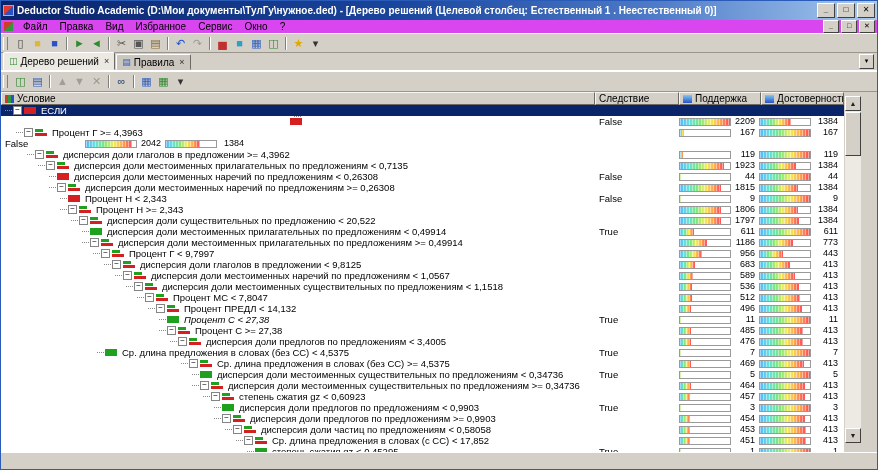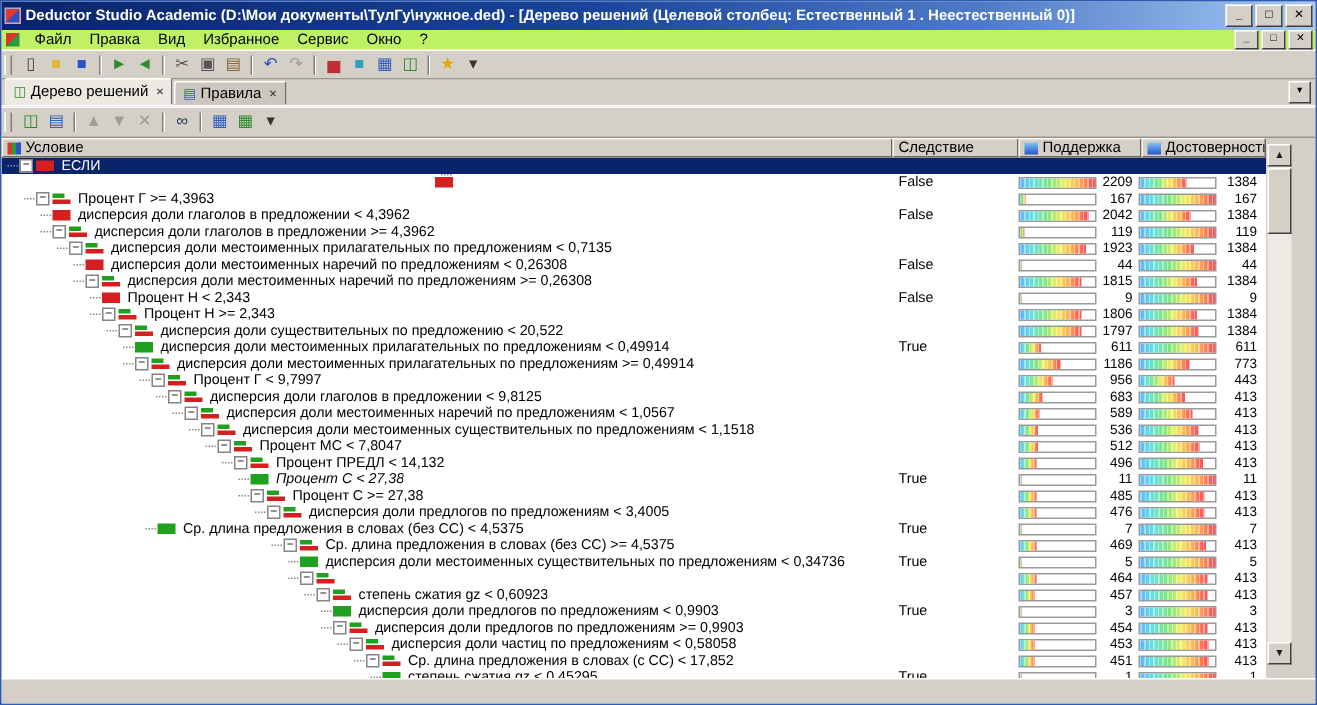--- a/index.html
+++ b/index.html
@@ -14,21 +14,21 @@
     background:linear-gradient(90deg,#0a246a 0%,#19459c 45%,#4f7cc8 75%,#a6caf0 100%);
     color:#fff;font-size:10px;font-weight:bold;}
   .app-icon{width:11px;height:11px;margin-right:3px;flex:none;
     background:linear-gradient(135deg,#e03a2a 0%,#e03a2a 45%,#2a52c8 55%,#2a52c8 100%);
     border:1px solid rgba(255,255,255,.5);box-sizing:border-box;}
   .title-text{flex:1;white-space:nowrap;overflow:hidden;}
   .win-btn{width:16px;height:13px;margin-left:2px;flex:none;background:#d4d0c8;
     border:1px solid;border-color:#ffffff #404040 #404040 #ffffff;
     font-size:8px;line-height:11px;text-align:center;color:#000;font-weight:bold;}
   
-  #menubar{height:13px;display:flex;align-items:center;font-size:10px;padding-left:3px;background:#bef264;justify-content:space-between;}
+  #menubar{height:13px;display:flex;align-items:center;font-size:10px;padding-left:3px;background:#d946ef;justify-content:space-between;}
   .mdi-icon{width:9px;height:9px;margin-right:4px;flex:none;
     background:linear-gradient(135deg,#d23a2a 0%,#d23a2a 49%,#2a9a3a 51%);}
   .menu-item{padding:0 6px;white-space:nowrap;}
   .flex-spacer{flex:1;}
   .mdi-btn{width:14px;height:11px;margin-right:2px;flex:none;background:#d4d0c8;
     border:1px solid;border-color:#ffffff #404040 #404040 #ffffff;
     font-size:7px;line-height:9px;text-align:center;font-weight:bold;}
   
   .toolbar{display:flex;align-items:center;background:#d4d0c8;
     border-top:1px solid #ffffff;border-bottom:1px solid #9a968e;}
@@ -261,541 +261,535 @@
           <span class="num">167</span>
         </div>
         <div class="c-conf">
           <span class="bar">
             <i style="width: 50px;"></i>
           </span>
           <span class="num">167</span>
         </div>
       </div>
       <div class="trow">
+        <div class="c-cons">False</div>
+        <div class="c-sup">
+          <span class="bar">
+            <i style="width: 46px;"></i>
+          </span>
+          <span class="num">2042</span>
+        </div>
+        <div class="c-conf">
+          <span class="bar">
+            <i style="width: 34px;"></i>
+          </span>
+          <span class="num">1384</span>
+        </div>
+      </div>
+      <div class="trow">
         <div class="c-cond" style="padding-left: 26px;">
           <span class="guide"></span>
+          <span class="xbox">−</span>
+          <span class="nico k-node">
+            <i class="b1"></i>
+            <i class="b2"></i>
+          </span>
+          <span class="ctext">дисперсия доли глаголов в предложении &gt;= 4,3962</span>
+        </div>
+        <div class="c-cons"></div>
+        <div class="c-sup">
+          <span class="bar">
+            <i style="width: 3px;"></i>
+          </span>
+          <span class="num">119</span>
+        </div>
+        <div class="c-conf">
+          <span class="bar">
+            <i style="width: 50px;"></i>
+          </span>
+          <span class="num">119</span>
+        </div>
+      </div>
+      <div class="trow">
+        <div class="c-cond" style="padding-left: 37px;">
+          <span class="guide"></span>
+          <span class="xbox">−</span>
+          <span class="nico k-node">
+            <i class="b1"></i>
+            <i class="b2"></i>
+          </span>
+          <span class="ctext">дисперсия доли местоименных прилагательных по предложениям &lt; 0,7135</span>
+        </div>
+        <div class="c-cons"></div>
+        <div class="c-sup">
+          <span class="bar">
+            <i style="width: 44px;"></i>
+          </span>
+          <span class="num">1923</span>
+        </div>
+        <div class="c-conf">
+          <span class="bar">
+            <i style="width: 36px;"></i>
+          </span>
+          <span class="num">1384</span>
+        </div>
+      </div>
+      <div class="trow">
+        <div class="c-cond" style="padding-left: 48px;">
+          <span class="guide"></span>
           <span class="nico k-false">
             <i class="b1"></i>
           </span>
-          <span class="ctext">дисперсия доли глаголов в предложении &lt; 4,3962</span>
+          <span class="ctext">дисперсия доли местоименных наречий по предложениям &lt; 0,26308</span>
         </div>
         <div class="c-cons">False</div>
         <div class="c-sup">
           <span class="bar">
-            <i style="width: 46px;"></i>
-          </span>
-          <span class="num">2042</span>
-        </div>
-        <div class="c-conf">
-          <span class="bar">
-            <i style="width: 34px;"></i>
+            <i style="width: 1px;"></i>
+          </span>
+          <span class="num">44</span>
+        </div>
+        <div class="c-conf">
+          <span class="bar">
+            <i style="width: 50px;"></i>
+          </span>
+          <span class="num">44</span>
+        </div>
+      </div>
+      <div class="trow">
+        <div class="c-cond" style="padding-left: 48px;">
+          <span class="guide"></span>
+          <span class="xbox">−</span>
+          <span class="nico k-node">
+            <i class="b1"></i>
+            <i class="b2"></i>
+          </span>
+          <span class="ctext">дисперсия доли местоименных наречий по предложениям &gt;= 0,26308</span>
+        </div>
+        <div class="c-cons"></div>
+        <div class="c-sup">
+          <span class="bar">
+            <i style="width: 41px;"></i>
+          </span>
+          <span class="num">1815</span>
+        </div>
+        <div class="c-conf">
+          <span class="bar">
+            <i style="width: 38px;"></i>
           </span>
           <span class="num">1384</span>
         </div>
       </div>
       <div class="trow">
-        <div class="c-cond" style="padding-left: 26px;">
-          <span class="guide"></span>
-          <span class="xbox">−</span>
-          <span class="nico k-node">
-            <i class="b1"></i>
-            <i class="b2"></i>
-          </span>
-          <span class="ctext">дисперсия доли глаголов в предложении &gt;= 4,3962</span>
-        </div>
-        <div class="c-cons"></div>
-        <div class="c-sup">
-          <span class="bar">
-            <i style="width: 3px;"></i>
-          </span>
-          <span class="num">119</span>
-        </div>
-        <div class="c-conf">
-          <span class="bar">
-            <i style="width: 50px;"></i>
-          </span>
-          <span class="num">119</span>
-        </div>
-      </div>
-      <div class="trow">
-        <div class="c-cond" style="padding-left: 37px;">
-          <span class="guide"></span>
-          <span class="xbox">−</span>
-          <span class="nico k-node">
-            <i class="b1"></i>
-            <i class="b2"></i>
-          </span>
-          <span class="ctext">дисперсия доли местоименных прилагательных по предложениям &lt; 0,7135</span>
-        </div>
-        <div class="c-cons"></div>
-        <div class="c-sup">
+        <div class="c-cond" style="padding-left: 59px;">
+          <span class="guide"></span>
+          <span class="nico k-false">
+            <i class="b1"></i>
+          </span>
+          <span class="ctext">Процент Н &lt; 2,343</span>
+        </div>
+        <div class="c-cons">False</div>
+        <div class="c-sup">
+          <span class="bar">
+            <i style="width: 1px;"></i>
+          </span>
+          <span class="num">9</span>
+        </div>
+        <div class="c-conf">
+          <span class="bar">
+            <i style="width: 50px;"></i>
+          </span>
+          <span class="num">9</span>
+        </div>
+      </div>
+      <div class="trow">
+        <div class="c-cond" style="padding-left: 59px;">
+          <span class="guide"></span>
+          <span class="xbox">−</span>
+          <span class="nico k-node">
+            <i class="b1"></i>
+            <i class="b2"></i>
+          </span>
+          <span class="ctext">Процент Н &gt;= 2,343</span>
+        </div>
+        <div class="c-cons"></div>
+        <div class="c-sup">
+          <span class="bar">
+            <i style="width: 41px;"></i>
+          </span>
+          <span class="num">1806</span>
+        </div>
+        <div class="c-conf">
+          <span class="bar">
+            <i style="width: 38px;"></i>
+          </span>
+          <span class="num">1384</span>
+        </div>
+      </div>
+      <div class="trow">
+        <div class="c-cond" style="padding-left: 70px;">
+          <span class="guide"></span>
+          <span class="xbox">−</span>
+          <span class="nico k-node">
+            <i class="b1"></i>
+            <i class="b2"></i>
+          </span>
+          <span class="ctext">дисперсия доли существительных по предложению &lt; 20,522</span>
+        </div>
+        <div class="c-cons"></div>
+        <div class="c-sup">
+          <span class="bar">
+            <i style="width: 41px;"></i>
+          </span>
+          <span class="num">1797</span>
+        </div>
+        <div class="c-conf">
+          <span class="bar">
+            <i style="width: 39px;"></i>
+          </span>
+          <span class="num">1384</span>
+        </div>
+      </div>
+      <div class="trow">
+        <div class="c-cond" style="padding-left: 81px;">
+          <span class="guide"></span>
+          <span class="nico k-true">
+            <i class="b1"></i>
+          </span>
+          <span class="ctext">дисперсия доли местоименных прилагательных по предложениям &lt; 0,49914</span>
+        </div>
+        <div class="c-cons">True</div>
+        <div class="c-sup">
+          <span class="bar">
+            <i style="width: 14px;"></i>
+          </span>
+          <span class="num">611</span>
+        </div>
+        <div class="c-conf">
+          <span class="bar">
+            <i style="width: 50px;"></i>
+          </span>
+          <span class="num">611</span>
+        </div>
+      </div>
+      <div class="trow">
+        <div class="c-cond" style="padding-left: 81px;">
+          <span class="guide"></span>
+          <span class="xbox">−</span>
+          <span class="nico k-node">
+            <i class="b1"></i>
+            <i class="b2"></i>
+          </span>
+          <span class="ctext">дисперсия доли местоименных прилагательных по предложениям &gt;= 0,49914</span>
+        </div>
+        <div class="c-cons"></div>
+        <div class="c-sup">
+          <span class="bar">
+            <i style="width: 27px;"></i>
+          </span>
+          <span class="num">1186</span>
+        </div>
+        <div class="c-conf">
+          <span class="bar">
+            <i style="width: 33px;"></i>
+          </span>
+          <span class="num">773</span>
+        </div>
+      </div>
+      <div class="trow">
+        <div class="c-cond" style="padding-left: 92px;">
+          <span class="guide"></span>
+          <span class="xbox">−</span>
+          <span class="nico k-node">
+            <i class="b1"></i>
+            <i class="b2"></i>
+          </span>
+          <span class="ctext">Процент Г &lt; 9,7997</span>
+        </div>
+        <div class="c-cons"></div>
+        <div class="c-sup">
+          <span class="bar">
+            <i style="width: 22px;"></i>
+          </span>
+          <span class="num">956</span>
+        </div>
+        <div class="c-conf">
+          <span class="bar">
+            <i style="width: 23px;"></i>
+          </span>
+          <span class="num">443</span>
+        </div>
+      </div>
+      <div class="trow">
+        <div class="c-cond" style="padding-left: 103px;">
+          <span class="guide"></span>
+          <span class="xbox">−</span>
+          <span class="nico k-node">
+            <i class="b1"></i>
+            <i class="b2"></i>
+          </span>
+          <span class="ctext">дисперсия доли глаголов в предложении &lt; 9,8125</span>
+        </div>
+        <div class="c-cons"></div>
+        <div class="c-sup">
+          <span class="bar">
+            <i style="width: 15px;"></i>
+          </span>
+          <span class="num">683</span>
+        </div>
+        <div class="c-conf">
+          <span class="bar">
+            <i style="width: 30px;"></i>
+          </span>
+          <span class="num">413</span>
+        </div>
+      </div>
+      <div class="trow">
+        <div class="c-cond" style="padding-left: 114px;">
+          <span class="guide"></span>
+          <span class="xbox">−</span>
+          <span class="nico k-node">
+            <i class="b1"></i>
+            <i class="b2"></i>
+          </span>
+          <span class="ctext">дисперсия доли местоименных наречий по предложениям &lt; 1,0567</span>
+        </div>
+        <div class="c-cons"></div>
+        <div class="c-sup">
+          <span class="bar">
+            <i style="width: 13px;"></i>
+          </span>
+          <span class="num">589</span>
+        </div>
+        <div class="c-conf">
+          <span class="bar">
+            <i style="width: 35px;"></i>
+          </span>
+          <span class="num">413</span>
+        </div>
+      </div>
+      <div class="trow">
+        <div class="c-cond" style="padding-left: 125px;">
+          <span class="guide"></span>
+          <span class="xbox">−</span>
+          <span class="nico k-node">
+            <i class="b1"></i>
+            <i class="b2"></i>
+          </span>
+          <span class="ctext">дисперсия доли местоименных существительных по предложениям &lt; 1,1518</span>
+        </div>
+        <div class="c-cons"></div>
+        <div class="c-sup">
+          <span class="bar">
+            <i style="width: 12px;"></i>
+          </span>
+          <span class="num">536</span>
+        </div>
+        <div class="c-conf">
+          <span class="bar">
+            <i style="width: 39px;"></i>
+          </span>
+          <span class="num">413</span>
+        </div>
+      </div>
+      <div class="trow">
+        <div class="c-cond" style="padding-left: 136px;">
+          <span class="guide"></span>
+          <span class="xbox">−</span>
+          <span class="nico k-node">
+            <i class="b1"></i>
+            <i class="b2"></i>
+          </span>
+          <span class="ctext">Процент МС &lt; 7,8047</span>
+        </div>
+        <div class="c-cons"></div>
+        <div class="c-sup">
+          <span class="bar">
+            <i style="width: 12px;"></i>
+          </span>
+          <span class="num">512</span>
+        </div>
+        <div class="c-conf">
+          <span class="bar">
+            <i style="width: 40px;"></i>
+          </span>
+          <span class="num">413</span>
+        </div>
+      </div>
+      <div class="trow">
+        <div class="c-cond" style="padding-left: 147px;">
+          <span class="guide"></span>
+          <span class="xbox">−</span>
+          <span class="nico k-node">
+            <i class="b1"></i>
+            <i class="b2"></i>
+          </span>
+          <span class="ctext">Процент ПРЕДЛ &lt; 14,132</span>
+        </div>
+        <div class="c-cons"></div>
+        <div class="c-sup">
+          <span class="bar">
+            <i style="width: 11px;"></i>
+          </span>
+          <span class="num">496</span>
+        </div>
+        <div class="c-conf">
+          <span class="bar">
+            <i style="width: 42px;"></i>
+          </span>
+          <span class="num">413</span>
+        </div>
+      </div>
+      <div class="trow">
+        <div class="c-cond" style="padding-left: 158px; font-style: italic;">
+          <span class="guide"></span>
+          <span class="nico k-true">
+            <i class="b1"></i>
+          </span>
+          <span class="ctext">Процент С &lt; 27,38</span>
+        </div>
+        <div class="c-cons">True</div>
+        <div class="c-sup">
+          <span class="bar">
+            <i style="width: 1px;"></i>
+          </span>
+          <span class="num">11</span>
+        </div>
+        <div class="c-conf">
+          <span class="bar">
+            <i style="width: 50px;"></i>
+          </span>
+          <span class="num">11</span>
+        </div>
+      </div>
+      <div class="trow">
+        <div class="c-cond" style="padding-left: 158px;">
+          <span class="guide"></span>
+          <span class="xbox">−</span>
+          <span class="nico k-node">
+            <i class="b1"></i>
+            <i class="b2"></i>
+          </span>
+          <span class="ctext">Процент С &gt;= 27,38</span>
+        </div>
+        <div class="c-cons"></div>
+        <div class="c-sup">
+          <span class="bar">
+            <i style="width: 11px;"></i>
+          </span>
+          <span class="num">485</span>
+        </div>
+        <div class="c-conf">
+          <span class="bar">
+            <i style="width: 43px;"></i>
+          </span>
+          <span class="num">413</span>
+        </div>
+      </div>
+      <div class="trow">
+        <div class="c-cond" style="padding-left: 169px;">
+          <span class="guide"></span>
+          <span class="xbox">−</span>
+          <span class="nico k-node">
+            <i class="b1"></i>
+            <i class="b2"></i>
+          </span>
+          <span class="ctext">дисперсия доли предлогов по предложениям &lt; 3,4005</span>
+        </div>
+        <div class="c-cons"></div>
+        <div class="c-sup">
+          <span class="bar">
+            <i style="width: 11px;"></i>
+          </span>
+          <span class="num">476</span>
+        </div>
+        <div class="c-conf">
+          <span class="bar">
+            <i style="width: 43px;"></i>
+          </span>
+          <span class="num">413</span>
+        </div>
+      </div>
+      <div class="trow">
+        <div class="c-cond" style="padding-left: 96px;">
+          <span class="guide"></span>
+          <span class="nico k-true">
+            <i class="b1"></i>
+          </span>
+          <span class="ctext">Ср. длина предложения в словах (без СС) &lt; 4,5375</span>
+        </div>
+        <div class="c-cons">True</div>
+        <div class="c-sup">
+          <span class="bar">
+            <i style="width: 1px;"></i>
+          </span>
+          <span class="num">7</span>
+        </div>
+        <div class="c-conf">
+          <span class="bar">
+            <i style="width: 50px;"></i>
+          </span>
+          <span class="num">7</span>
+        </div>
+      </div>
+      <div class="trow">
+        <div class="c-cond" style="padding-left: 180px;">
+          <span class="guide"></span>
+          <span class="xbox">−</span>
+          <span class="nico k-node">
+            <i class="b1"></i>
+            <i class="b2"></i>
+          </span>
+          <span class="ctext">Ср. длина предложения в словах (без СС) &gt;= 4,5375</span>
+        </div>
+        <div class="c-cons"></div>
+        <div class="c-sup">
+          <span class="bar">
+            <i style="width: 11px;"></i>
+          </span>
+          <span class="num">469</span>
+        </div>
+        <div class="c-conf">
           <span class="bar">
             <i style="width: 44px;"></i>
           </span>
-          <span class="num">1923</span>
-        </div>
-        <div class="c-conf">
-          <span class="bar">
-            <i style="width: 36px;"></i>
-          </span>
-          <span class="num">1384</span>
-        </div>
-      </div>
-      <div class="trow">
-        <div class="c-cond" style="padding-left: 48px;">
-          <span class="guide"></span>
-          <span class="nico k-false">
-            <i class="b1"></i>
-          </span>
-          <span class="ctext">дисперсия доли местоименных наречий по предложениям &lt; 0,26308</span>
-        </div>
-        <div class="c-cons">False</div>
+          <span class="num">413</span>
+        </div>
+      </div>
+      <div class="trow">
+        <div class="c-cond" style="padding-left: 191px;">
+          <span class="guide"></span>
+          <span class="nico k-true">
+            <i class="b1"></i>
+          </span>
+          <span class="ctext">дисперсия доли местоименных существительных по предложениям &lt; 0,34736</span>
+        </div>
+        <div class="c-cons">True</div>
         <div class="c-sup">
           <span class="bar">
             <i style="width: 1px;"></i>
           </span>
-          <span class="num">44</span>
-        </div>
-        <div class="c-conf">
-          <span class="bar">
-            <i style="width: 50px;"></i>
-          </span>
-          <span class="num">44</span>
-        </div>
-      </div>
-      <div class="trow">
-        <div class="c-cond" style="padding-left: 48px;">
-          <span class="guide"></span>
-          <span class="xbox">−</span>
-          <span class="nico k-node">
-            <i class="b1"></i>
-            <i class="b2"></i>
-          </span>
-          <span class="ctext">дисперсия доли местоименных наречий по предложениям &gt;= 0,26308</span>
-        </div>
-        <div class="c-cons"></div>
-        <div class="c-sup">
-          <span class="bar">
-            <i style="width: 41px;"></i>
-          </span>
-          <span class="num">1815</span>
-        </div>
-        <div class="c-conf">
-          <span class="bar">
-            <i style="width: 38px;"></i>
-          </span>
-          <span class="num">1384</span>
-        </div>
-      </div>
-      <div class="trow">
-        <div class="c-cond" style="padding-left: 59px;">
-          <span class="guide"></span>
-          <span class="nico k-false">
-            <i class="b1"></i>
-          </span>
-          <span class="ctext">Процент Н &lt; 2,343</span>
-        </div>
-        <div class="c-cons">False</div>
-        <div class="c-sup">
-          <span class="bar">
-            <i style="width: 1px;"></i>
-          </span>
-          <span class="num">9</span>
-        </div>
-        <div class="c-conf">
-          <span class="bar">
-            <i style="width: 50px;"></i>
-          </span>
-          <span class="num">9</span>
-        </div>
-      </div>
-      <div class="trow">
-        <div class="c-cond" style="padding-left: 59px;">
-          <span class="guide"></span>
-          <span class="xbox">−</span>
-          <span class="nico k-node">
-            <i class="b1"></i>
-            <i class="b2"></i>
-          </span>
-          <span class="ctext">Процент Н &gt;= 2,343</span>
-        </div>
-        <div class="c-cons"></div>
-        <div class="c-sup">
-          <span class="bar">
-            <i style="width: 41px;"></i>
-          </span>
-          <span class="num">1806</span>
-        </div>
-        <div class="c-conf">
-          <span class="bar">
-            <i style="width: 38px;"></i>
-          </span>
-          <span class="num">1384</span>
-        </div>
-      </div>
-      <div class="trow">
-        <div class="c-cond" style="padding-left: 70px;">
-          <span class="guide"></span>
-          <span class="xbox">−</span>
-          <span class="nico k-node">
-            <i class="b1"></i>
-            <i class="b2"></i>
-          </span>
-          <span class="ctext">дисперсия доли существительных по предложению &lt; 20,522</span>
-        </div>
-        <div class="c-cons"></div>
-        <div class="c-sup">
-          <span class="bar">
-            <i style="width: 41px;"></i>
-          </span>
-          <span class="num">1797</span>
-        </div>
-        <div class="c-conf">
-          <span class="bar">
-            <i style="width: 39px;"></i>
-          </span>
-          <span class="num">1384</span>
-        </div>
-      </div>
-      <div class="trow">
-        <div class="c-cond" style="padding-left: 81px;">
-          <span class="guide"></span>
-          <span class="nico k-true">
-            <i class="b1"></i>
-          </span>
-          <span class="ctext">дисперсия доли местоименных прилагательных по предложениям &lt; 0,49914</span>
-        </div>
-        <div class="c-cons">True</div>
-        <div class="c-sup">
-          <span class="bar">
-            <i style="width: 14px;"></i>
-          </span>
-          <span class="num">611</span>
-        </div>
-        <div class="c-conf">
-          <span class="bar">
-            <i style="width: 50px;"></i>
-          </span>
-          <span class="num">611</span>
-        </div>
-      </div>
-      <div class="trow">
-        <div class="c-cond" style="padding-left: 81px;">
-          <span class="guide"></span>
-          <span class="xbox">−</span>
-          <span class="nico k-node">
-            <i class="b1"></i>
-            <i class="b2"></i>
-          </span>
-          <span class="ctext">дисперсия доли местоименных прилагательных по предложениям &gt;= 0,49914</span>
-        </div>
-        <div class="c-cons"></div>
-        <div class="c-sup">
-          <span class="bar">
-            <i style="width: 27px;"></i>
-          </span>
-          <span class="num">1186</span>
-        </div>
-        <div class="c-conf">
-          <span class="bar">
-            <i style="width: 33px;"></i>
-          </span>
-          <span class="num">773</span>
-        </div>
-      </div>
-      <div class="trow">
-        <div class="c-cond" style="padding-left: 92px;">
-          <span class="guide"></span>
-          <span class="xbox">−</span>
-          <span class="nico k-node">
-            <i class="b1"></i>
-            <i class="b2"></i>
-          </span>
-          <span class="ctext">Процент Г &lt; 9,7997</span>
-        </div>
-        <div class="c-cons"></div>
-        <div class="c-sup">
-          <span class="bar">
-            <i style="width: 22px;"></i>
-          </span>
-          <span class="num">956</span>
-        </div>
-        <div class="c-conf">
-          <span class="bar">
-            <i style="width: 23px;"></i>
-          </span>
-          <span class="num">443</span>
-        </div>
-      </div>
-      <div class="trow">
-        <div class="c-cond" style="padding-left: 103px;">
-          <span class="guide"></span>
-          <span class="xbox">−</span>
-          <span class="nico k-node">
-            <i class="b1"></i>
-            <i class="b2"></i>
-          </span>
-          <span class="ctext">дисперсия доли глаголов в предложении &lt; 9,8125</span>
-        </div>
-        <div class="c-cons"></div>
-        <div class="c-sup">
-          <span class="bar">
-            <i style="width: 15px;"></i>
-          </span>
-          <span class="num">683</span>
-        </div>
-        <div class="c-conf">
-          <span class="bar">
-            <i style="width: 30px;"></i>
-          </span>
-          <span class="num">413</span>
-        </div>
-      </div>
-      <div class="trow">
-        <div class="c-cond" style="padding-left: 114px;">
-          <span class="guide"></span>
-          <span class="xbox">−</span>
-          <span class="nico k-node">
-            <i class="b1"></i>
-            <i class="b2"></i>
-          </span>
-          <span class="ctext">дисперсия доли местоименных наречий по предложениям &lt; 1,0567</span>
-        </div>
-        <div class="c-cons"></div>
-        <div class="c-sup">
-          <span class="bar">
-            <i style="width: 13px;"></i>
-          </span>
-          <span class="num">589</span>
-        </div>
-        <div class="c-conf">
-          <span class="bar">
-            <i style="width: 35px;"></i>
-          </span>
-          <span class="num">413</span>
-        </div>
-      </div>
-      <div class="trow">
-        <div class="c-cond" style="padding-left: 125px;">
-          <span class="guide"></span>
-          <span class="xbox">−</span>
-          <span class="nico k-node">
-            <i class="b1"></i>
-            <i class="b2"></i>
-          </span>
-          <span class="ctext">дисперсия доли местоименных существительных по предложениям &lt; 1,1518</span>
-        </div>
-        <div class="c-cons"></div>
-        <div class="c-sup">
-          <span class="bar">
-            <i style="width: 12px;"></i>
-          </span>
-          <span class="num">536</span>
-        </div>
-        <div class="c-conf">
-          <span class="bar">
-            <i style="width: 39px;"></i>
-          </span>
-          <span class="num">413</span>
-        </div>
-      </div>
-      <div class="trow">
-        <div class="c-cond" style="padding-left: 136px;">
-          <span class="guide"></span>
-          <span class="xbox">−</span>
-          <span class="nico k-node">
-            <i class="b1"></i>
-            <i class="b2"></i>
-          </span>
-          <span class="ctext">Процент МС &lt; 7,8047</span>
-        </div>
-        <div class="c-cons"></div>
-        <div class="c-sup">
-          <span class="bar">
-            <i style="width: 12px;"></i>
-          </span>
-          <span class="num">512</span>
-        </div>
-        <div class="c-conf">
-          <span class="bar">
-            <i style="width: 40px;"></i>
-          </span>
-          <span class="num">413</span>
-        </div>
-      </div>
-      <div class="trow">
-        <div class="c-cond" style="padding-left: 147px;">
-          <span class="guide"></span>
-          <span class="xbox">−</span>
-          <span class="nico k-node">
-            <i class="b1"></i>
-            <i class="b2"></i>
-          </span>
-          <span class="ctext">Процент ПРЕДЛ &lt; 14,132</span>
-        </div>
-        <div class="c-cons"></div>
-        <div class="c-sup">
-          <span class="bar">
-            <i style="width: 11px;"></i>
-          </span>
-          <span class="num">496</span>
-        </div>
-        <div class="c-conf">
-          <span class="bar">
-            <i style="width: 42px;"></i>
-          </span>
-          <span class="num">413</span>
-        </div>
-      </div>
-      <div class="trow">
-        <div class="c-cond" style="padding-left: 158px; font-style: italic;">
-          <span class="guide"></span>
-          <span class="nico k-true">
-            <i class="b1"></i>
-          </span>
-          <span class="ctext">Процент С &lt; 27,38</span>
-        </div>
-        <div class="c-cons">True</div>
-        <div class="c-sup">
-          <span class="bar">
-            <i style="width: 1px;"></i>
-          </span>
-          <span class="num">11</span>
-        </div>
-        <div class="c-conf">
-          <span class="bar">
-            <i style="width: 50px;"></i>
-          </span>
-          <span class="num">11</span>
-        </div>
-      </div>
-      <div class="trow">
-        <div class="c-cond" style="padding-left: 158px;">
-          <span class="guide"></span>
-          <span class="xbox">−</span>
-          <span class="nico k-node">
-            <i class="b1"></i>
-            <i class="b2"></i>
-          </span>
-          <span class="ctext">Процент С &gt;= 27,38</span>
-        </div>
-        <div class="c-cons"></div>
-        <div class="c-sup">
-          <span class="bar">
-            <i style="width: 11px;"></i>
-          </span>
-          <span class="num">485</span>
-        </div>
-        <div class="c-conf">
-          <span class="bar">
-            <i style="width: 43px;"></i>
-          </span>
-          <span class="num">413</span>
-        </div>
-      </div>
-      <div class="trow">
-        <div class="c-cond" style="padding-left: 169px;">
-          <span class="guide"></span>
-          <span class="xbox">−</span>
-          <span class="nico k-node">
-            <i class="b1"></i>
-            <i class="b2"></i>
-          </span>
-          <span class="ctext">дисперсия доли предлогов по предложениям &lt; 3,4005</span>
-        </div>
-        <div class="c-cons"></div>
-        <div class="c-sup">
-          <span class="bar">
-            <i style="width: 11px;"></i>
-          </span>
-          <span class="num">476</span>
-        </div>
-        <div class="c-conf">
-          <span class="bar">
-            <i style="width: 43px;"></i>
-          </span>
-          <span class="num">413</span>
-        </div>
-      </div>
-      <div class="trow">
-        <div class="c-cond" style="padding-left: 96px;">
-          <span class="guide"></span>
-          <span class="nico k-true">
-            <i class="b1"></i>
-          </span>
-          <span class="ctext">Ср. длина предложения в словах (без СС) &lt; 4,5375</span>
-        </div>
-        <div class="c-cons">True</div>
-        <div class="c-sup">
-          <span class="bar">
-            <i style="width: 1px;"></i>
-          </span>
-          <span class="num">7</span>
-        </div>
-        <div class="c-conf">
-          <span class="bar">
-            <i style="width: 50px;"></i>
-          </span>
-          <span class="num">7</span>
-        </div>
-      </div>
-      <div class="trow">
-        <div class="c-cond" style="padding-left: 180px;">
-          <span class="guide"></span>
-          <span class="xbox">−</span>
-          <span class="nico k-node">
-            <i class="b1"></i>
-            <i class="b2"></i>
-          </span>
-          <span class="ctext">Ср. длина предложения в словах (без СС) &gt;= 4,5375</span>
-        </div>
-        <div class="c-cons"></div>
-        <div class="c-sup">
-          <span class="bar">
-            <i style="width: 11px;"></i>
-          </span>
-          <span class="num">469</span>
-        </div>
-        <div class="c-conf">
-          <span class="bar">
-            <i style="width: 44px;"></i>
-          </span>
-          <span class="num">413</span>
+          <span class="num">5</span>
+        </div>
+        <div class="c-conf">
+          <span class="bar">
+            <i style="width: 50px;"></i>
+          </span>
+          <span class="num">5</span>
         </div>
       </div>
       <div class="trow">
         <div class="c-cond" style="padding-left: 191px;">
           <span class="guide"></span>
-          <span class="nico k-true">
-            <i class="b1"></i>
-          </span>
-          <span class="ctext">дисперсия доли местоименных существительных по предложениям &lt; 0,34736</span>
-        </div>
-        <div class="c-cons">True</div>
-        <div class="c-sup">
-          <span class="bar">
-            <i style="width: 1px;"></i>
-          </span>
-          <span class="num">5</span>
-        </div>
-        <div class="c-conf">
-          <span class="bar">
-            <i style="width: 50px;"></i>
-          </span>
-          <span class="num">5</span>
-        </div>
-      </div>
-      <div class="trow">
-        <div class="c-cond" style="padding-left: 191px;">
-          <span class="guide"></span>
-          <span class="xbox">−</span>
-          <span class="nico k-node">
-            <i class="b1"></i>
-            <i class="b2"></i>
-          </span>
+          <span class="xbox">−</span>
+          <span class="nico k-node">
+            <i class="b1"></i>
+            <i class="b2"></i>
+          </span>
+          <span class="ctext">дисперсия доли местоименных существительных по предложениям &gt;= 0,34736</span>
         </div>
         <div class="c-cons"></div>
         <div class="c-sup">
           <span class="bar">
             <i style="width: 11px;"></i>
           </span>
           <span class="num">464</span>
         </div>
         <div class="c-conf">
           <span class="bar">

